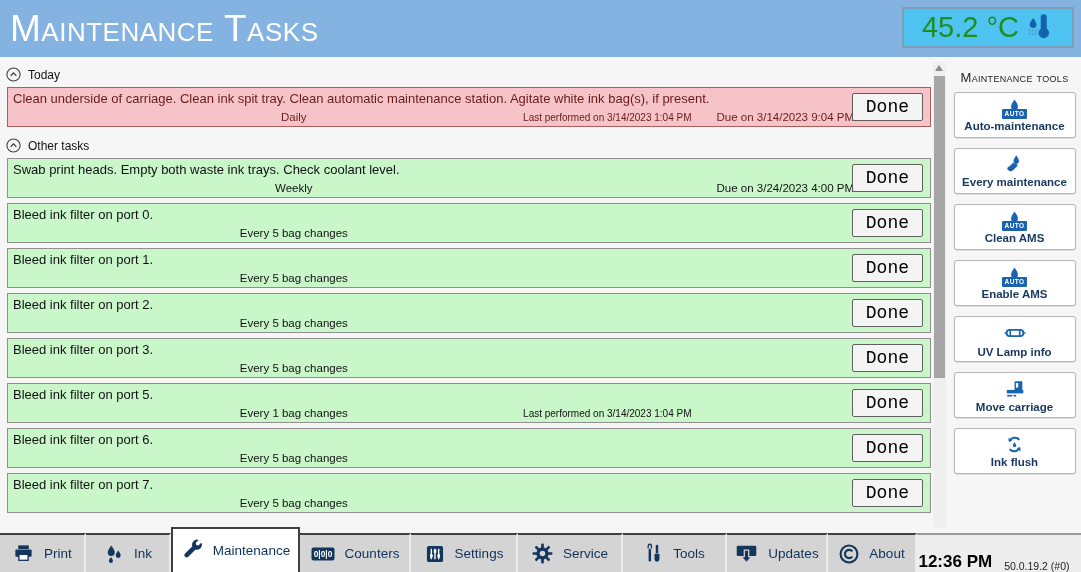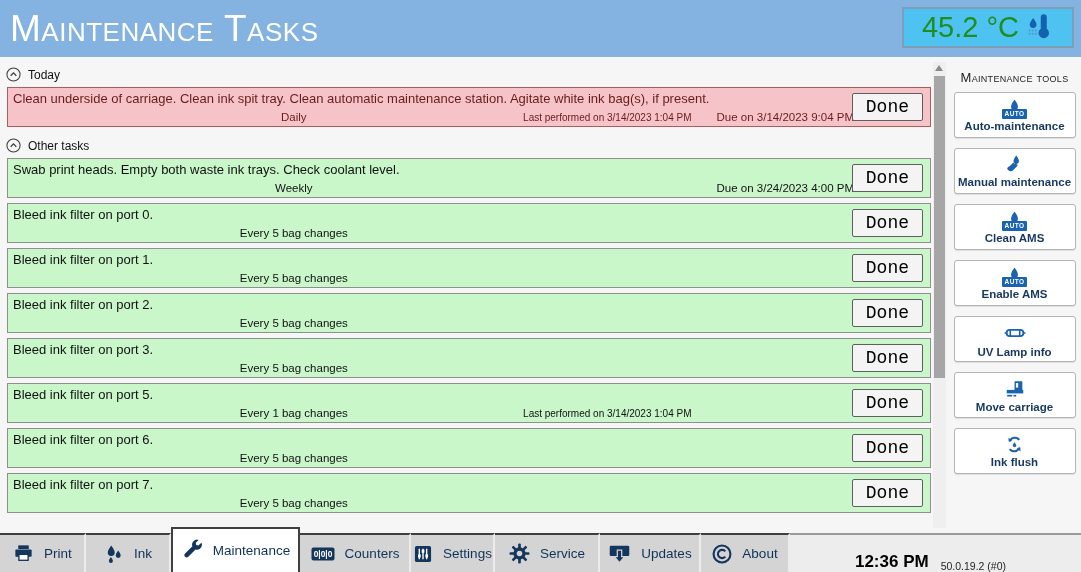--- a/index.html
+++ b/index.html
@@ -180,21 +180,21 @@
       </div>
       <div class="tool-btn">
         <span class="tool-icon">
           <svg width="21" height="21" viewBox="0 0 24 24">
             <g fill="#1a63ae">
               <path d="M14 1.8c-1.5 2-3.1 4.4-3.1 6.2a3.1 3.1 0 0 0 6.2 0c0-1.8-1.6-4.2-3.1-6.2Z"></path>
               <path d="M6.7 13.8l3.4-3.4c.9-.9 2.3.5 1.4 1.4l2.1-2.1c.9-.9 2.3.5 1.4 1.4l-1.2 1.2c.9-.9 2.3.5 1.4 1.4l-4.6 4.6a4.2 4.2 0 0 1-5.9 0l-.3-.3a2.1 2.1 0 0 1 0-2.9Z"></path>
             </g>
           </svg>
         </span>
-        <span class="tool-label">Manual maintenance</span>
+        <span class="tool-label">Every maintenance</span>
       </div>
       <div class="tool-btn">
         <span class="tool-icon">
           <span class="ic-stack">
             <svg width="15" height="15" viewBox="0 0 24 24">
               <path d="M12 2.5C9.5 6 6.5 10.3 6.5 14a5.5 5.5 0 0 0 11 0c0-3.7-3-8-5.5-11.5Z" fill="#1a63ae"></path>
             </svg>
             <span class="auto-badge">AUTO</span>
           </span>
         </span>
@@ -288,21 +288,21 @@
     </div>
     <div class="tab" style="width: 111px;">
       <span style="display: inline-flex;">
         <svg width="26" height="22" viewBox="0 0 26 22">
           <rect x="1.5" y="4.5" width="23" height="13" rx="2" fill="#14365c"></rect>
           <text x="13" y="14.4" font-size="8.4" font-weight="bold" fill="#fff" text-anchor="middle" font-family="Liberation Sans, sans-serif">0|0|0</text>
         </svg>
       </span>
       <span>Counters</span>
     </div>
-    <div class="tab" style="width: 84px;">
+    <div class="tab" style="width: 107px;">
       <span style="display: inline-flex;">
         <svg width="22" height="22" viewBox="0 0 24 24">
           <rect x="3.2" y="3.2" width="17.6" height="17.6" rx="2" fill="#14365c"></rect>
           <g stroke="#fff" stroke-width="1.5">
             <path d="M8 6.2v11.6M12 6.2v11.6M16 6.2v11.6"></path>
           </g>
           <g fill="#fff">
             <rect x="6.6" y="12.4" width="2.9" height="3.4"></rect>
             <rect x="10.6" y="7.2" width="2.9" height="3.4"></rect>
             <rect x="14.6" y="12.4" width="2.9" height="3.4"></rect>
@@ -319,20 +319,33 @@
             <rect x="10.6" y="1.6" width="2.8" height="20.8" rx="1" transform="rotate(45 12 12)"></rect>
             <rect x="10.6" y="1.6" width="2.8" height="20.8" rx="1" transform="rotate(90 12 12)"></rect>
             <rect x="10.6" y="1.6" width="2.8" height="20.8" rx="1" transform="rotate(135 12 12)"></rect>
             <circle cx="12" cy="12" r="6.4"></circle>
           </g>
           <circle cx="12" cy="12" r="2.9" fill="#d4d4d4"></circle>
         </svg>
       </span>
       <span>Service</span>
     </div>
+    <div class="tab" style="width: 104px;">
+      <span style="display: inline-flex;">
+        <svg width="21" height="23" viewBox="0 0 24 24">
+          <g fill="#14365c">
+            <path d="M5.2 3.2a2.6 2.6 0 0 1 5.2 0V6.2H8.9V3.4a1.1 1.1 0 0 0-2.2 0V6.2H5.2V3.2Z"></path>
+            <rect x="6.4" y="6.6" width="2.8" height="14.4" rx="1.4"></rect>
+            <rect x="14.6" y="2.2" width="2.8" height="9.6"></rect>
+            <path d="M14 12.2h4a.8.8 0 0 1 .8.8v5.6a2.8 2.8 0 0 1-5.6 0V13a.8.8 0 0 1 .8-.8Z"></path>
+          </g>
+        </svg>
+      </span>
+      <span>Tools</span>
+    </div>
     <div class="tab" style="width: 101px;">
       <span style="display: inline-flex;">
         <svg width="25" height="23" viewBox="0 0 24 24">
           <rect x="1.8" y="3.8" width="20.4" height="10.8" rx="1.3" fill="#14365c"></rect>
           <path d="M12 21.6 6.6 15.2h3.1V8.4h4.6v6.8h3.1Z" fill="#14365c" stroke="#d4d4d4" stroke-width="1.3"></path>
         </svg>
       </span>
       <span>Updates</span>
     </div>
     <div class="tab" style="width: 89px;">

